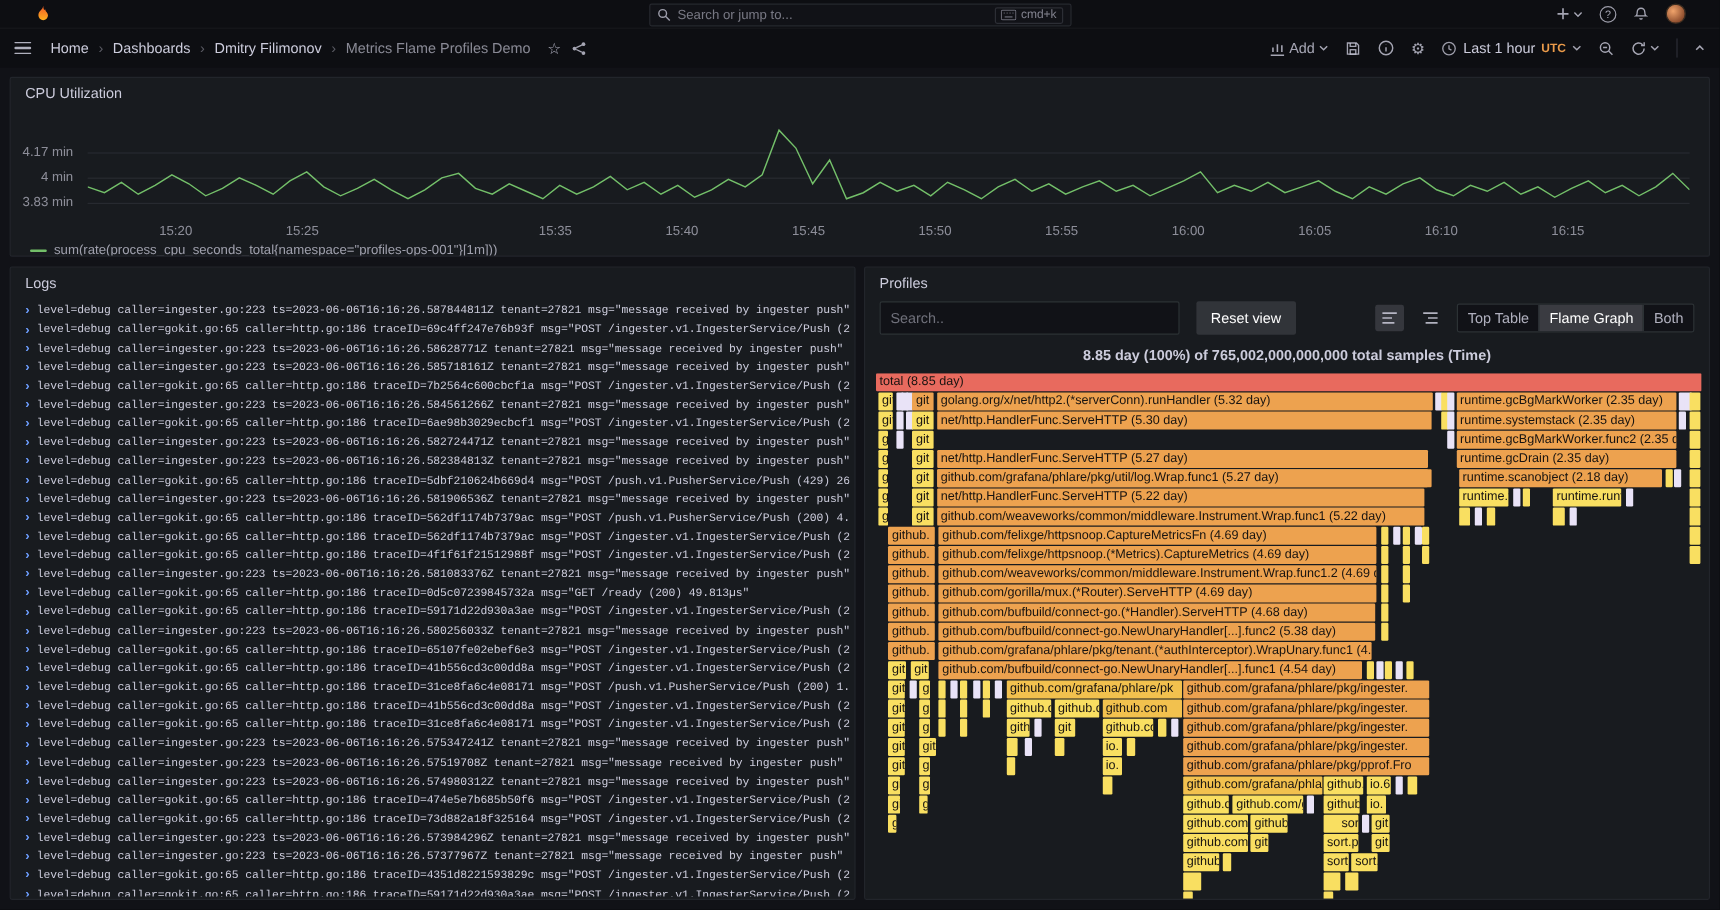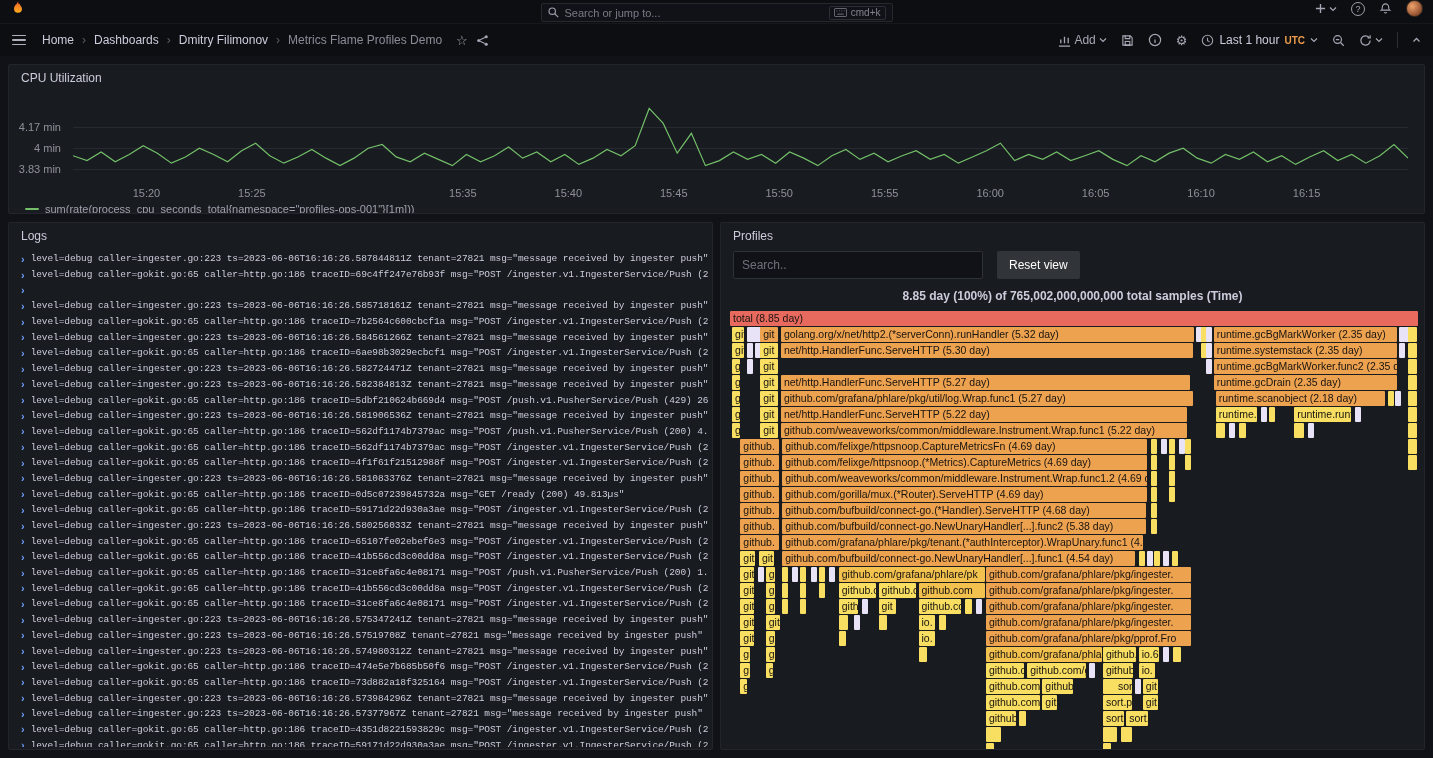--- a/index.html
+++ b/index.html
@@ -1,20 +1,20 @@
 <!DOCTYPE html>
 <html><head>
 <meta charset="utf-8">
 <style>
 *{margin:0;padding:0;box-sizing:border-box}
 html,body{width:1433px;height:758px;overflow:hidden}
 body{background:#0b0c0e;font-family:"Liberation Sans",sans-serif;color:#ccccdc;position:relative;font-size:12px}
 svg{display:block}
 
-.navbar{position:absolute;top:0;left:0;right:0;height:24px;background:#0d0e12;border-bottom:1px solid #17181c;display:flex;align-items:flex-start;padding:0 10px;z-index:5}
+.navbar{position:absolute;top:0;left:0;right:0;height:24px;background:#0d0e12;border-bottom:1px solid #17181c;display:flex;align-items:center;padding:0 28px;z-index:5}
 .nav-right{margin-left:auto;display:flex;align-items:center;gap:14px}
 .searchbox{position:absolute;left:50%;top:3px;transform:translateX(-50%);width:352px;height:19px;background:#111217;border:1px solid #26282e;border-radius:2px;display:flex;align-items:center;padding:0 6px;gap:6px}
 .searchbox input{flex:1;background:transparent;border:none;outline:none;color:#ccccdc;font-size:11px;font-family:"Liberation Sans",sans-serif}
 .searchbox input::placeholder{color:rgba(204,204,220,.55)}
 .kbd-chip{display:flex;align-items:center;gap:4px;color:rgba(204,204,220,.6);font-size:10px;border:1px solid #2c2e35;border-radius:2px;padding:0 4px;height:14px}
 .icon{color:rgba(204,204,220,.75)}
 .icon-btn{display:flex;align-items:center;gap:3px;color:rgba(204,204,220,.8);cursor:pointer}
 .avatar{width:17px;height:17px;border-radius:50%;background:radial-gradient(circle at 35% 35%,#f0a36b,#8a4a2b 75%);border:1px solid #3a2c20}
 .helpcircle{width:14px;height:14px;border:1.2px solid rgba(204,204,220,.75);border-radius:50%;font-size:9px;line-height:12px;text-align:center;color:rgba(204,204,220,.8)}
 
@@ -264,20 +264,21 @@
         <div class="logline">
           <span class="chev">›</span>
           <span class="logtext">level=debug caller=ingester.go:223 ts=2023-06-06T16:16:26.587844811Z tenant=27821 msg="message received by ingester push"</span>
         </div>
         <div class="logline">
           <span class="chev">›</span>
           <span class="logtext">level=debug caller=gokit.go:65 caller=http.go:186 traceID=69c4ff247e76b93f msg="POST /ingester.v1.IngesterService/Push (200) 381</span>
         </div>
         <div class="logline">
           <span class="chev">›</span>
+          <span class="logtext">level=debug caller=ingester.go:223 ts=2023-06-06T16:16:26.58628771Z tenant=27821 msg="message received by ingester push"</span>
         </div>
         <div class="logline">
           <span class="chev">›</span>
           <span class="logtext">level=debug caller=ingester.go:223 ts=2023-06-06T16:16:26.585718161Z tenant=27821 msg="message received by ingester push"</span>
         </div>
         <div class="logline">
           <span class="chev">›</span>
           <span class="logtext">level=debug caller=gokit.go:65 caller=http.go:186 traceID=7b2564c600cbcf1a msg="POST /ingester.v1.IngesterService/Push (200) 1.28</span>
         </div>
         <div class="logline">
@@ -390,20 +391,37 @@
         </div>
       </div>
   </div>
 
   <div class="panel" id="profiles-panel">
     <div class="panel-title">Profiles</div>
 
     <div class="prof-controls">
       <input class="prof-search" type="text" placeholder="Search.." style="">
       <button class="btn-secondary">Reset view</button>
+      <div class="prof-right">
+        <span class="mini-btn on">
+          <svg width="14" height="12" viewBox="0 0 14 12" stroke="currentColor" stroke-width="1.4" fill="none">
+              <path d="M1 2h12M1 6h8M1 10h10"></path>
+            </svg>
+        </span>
+        <span class="mini-btn">
+          <svg width="14" height="12" viewBox="0 0 14 12" stroke="currentColor" stroke-width="1.4" fill="none">
+              <path d="M1 2h12M5 6h8M3 10h10"></path>
+            </svg>
+        </span>
+        <div class="mode-group">
+          <span class="mode">Top Table</span>
+          <span class="mode active">Flame Graph</span>
+          <span class="mode">Both</span>
+        </div>
+      </div>
     </div>
 
     <div class="prof-summary">8.85 day (100%) of 765,002,000,000,000 total samples (Time)</div>
     <div class="flame" id="flame">
         <div class="frow">
           <div class="fblock c-r" title="total (8.85 day)" style="left: 0%; width: 100%;">total (8.85 day)</div>
         </div>
         <div class="frow">
           <div class="fblock c-y" title="git" style="left: 0.3%; width: 1.8%;">git</div>
           <div class="fblock c-p" style="left: 2.4%; width: 0.4%;"></div>

